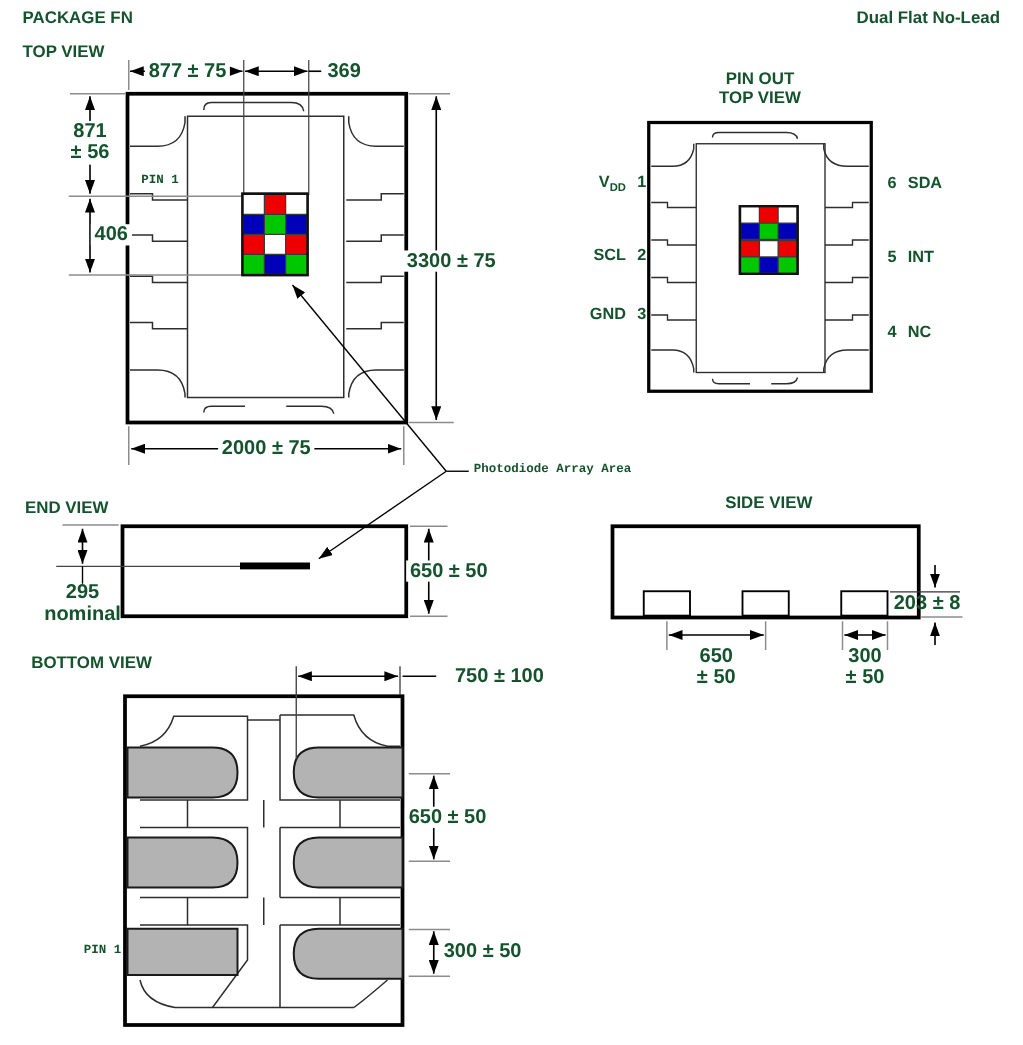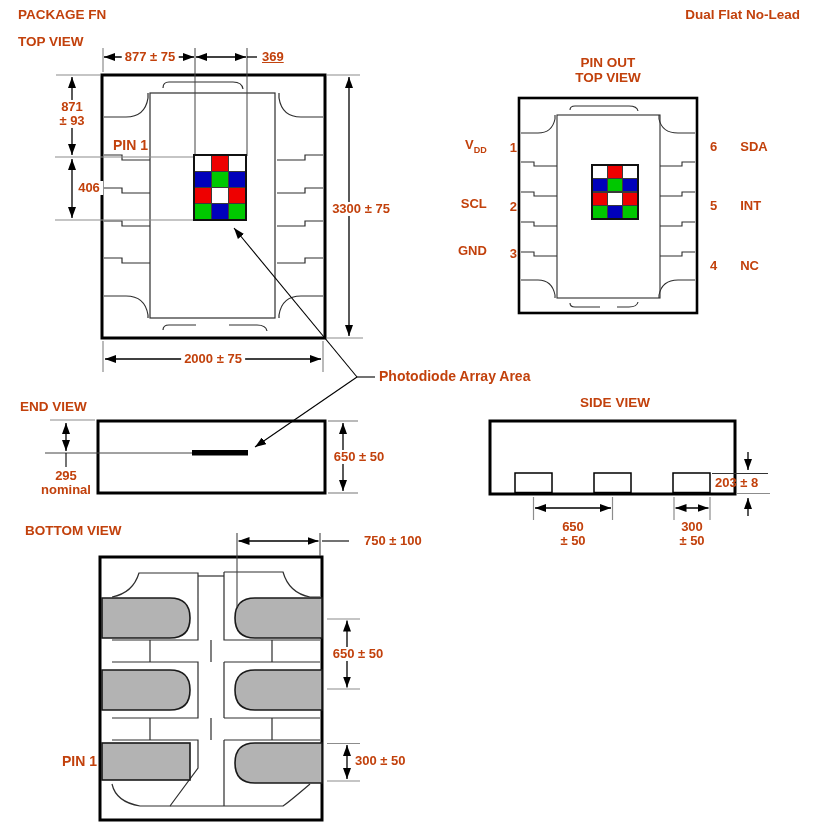--- a/index.html
+++ b/index.html
@@ -1,29 +1,29 @@
 <!DOCTYPE html>
 <html><head>
 <meta charset="utf-8">
 <style>
   html,body{margin:0;padding:0;background:#fff;}
   #page{position:relative;width:818px;height:836px;background:#fff;overflow:hidden;
-        font-family:"Liberation Sans", sans-serif;font-weight:bold;color:#c2410c;}
+        font-family:"Liberation Sans", sans-serif;font-weight:bold;color:#14532d;}
   #art{position:absolute;left:0;top:0;z-index:1;}
   .lbl{position:absolute;z-index:2;white-space:pre;line-height:1.08;}
   .c{transform:translate(-50%,-50%);text-align:center;}
   .l{transform:translate(0,-50%);text-align:left;}
   .r{transform:translate(-100%,-50%);text-align:right;}
   .bg{background:#fff;padding:0 3px;}
   .s14{font-size:13.5px;}
-  .s13{font-size:14px;}
-  .s12{font-size:13px;}
+  .s13{font-size:10px;font-family:Liberation Mono, monospace;}
+  .s12{font-size:16px;}
   .stack span{display:block;}
   sub{font-size:9px;}
-  .pinrow{position:absolute;z-index:2;font-size:13px;display:flex;gap:23px;align-items:flex-end;}
+  .pinrow{position:absolute;z-index:2;font-size:13px;display:flex;gap:9px;align-items:flex-start;}
   .pinrow.left{transform:translate(-100%,-50%);}
   .pinrow.right{transform:translate(0,-50%);}
   .pd{position:absolute;z-index:2;display:grid;grid-template-columns:repeat(3,1fr);
       grid-auto-rows:1fr;gap:1.5px;background:#3a3a3a;border:2.5px solid #111;box-sizing:border-box;}
 </style>
 </head>
 <body>
 
 <div id="page">
 
@@ -213,22 +213,22 @@
       <div style="background: rgb(0, 200, 0);"></div>
       <div style="background: rgb(0, 0, 187);"></div>
       <div style="background: rgb(0, 200, 0);"></div>
     </div>
 
 <div class="lbl l s14" style="left:18px;top:15px;">PACKAGE FN</div>
 <div class="lbl r s14" style="left:800px;top:15px;">Dual Flat No-Lead</div>
 <div class="lbl l s14" style="left:18px;top:42px;">TOP VIEW</div>
 
 <div class="lbl c s12 bg" style="left:150px;top:57px;">877 ± 75</div>
-<div class="lbl l s12" style="left:262px;top:57px;text-decoration:underline;">369</div>
-<div class="lbl c s12 bg stack" style="left:72px;top:114px;"><span>871</span><span>± 93</span></div>
+<div class="lbl l s12" style="left:262px;top:57px;">369</div>
+<div class="lbl c s12 bg stack" style="left:72px;top:114px;"><span>871</span><span>± 56</span></div>
 <div class="lbl c s12 bg" style="left:72px;top:188px;margin-left:17px;">406</div>
 <div class="lbl c s12 bg" style="left:361px;top:209px;">3300 ± 75</div>
 <div class="lbl c s12 bg" style="left:213px;top:359px;">2000 ± 75</div>
 <div class="lbl l s13" style="left:113px;top:146px;">PIN 1</div>
 <div class="lbl l s13" style="left:379px;top:377px;">Photodiode Array Area</div>
 
 <div class="lbl c s14 stack" style="left:608px;top:71px;"><span>PIN OUT</span><span>TOP VIEW</span></div>
 
 <div class="pinrow left" style="left:517px;top:146px;">
   <span><span>V</span><sub>DD</sub></span>

